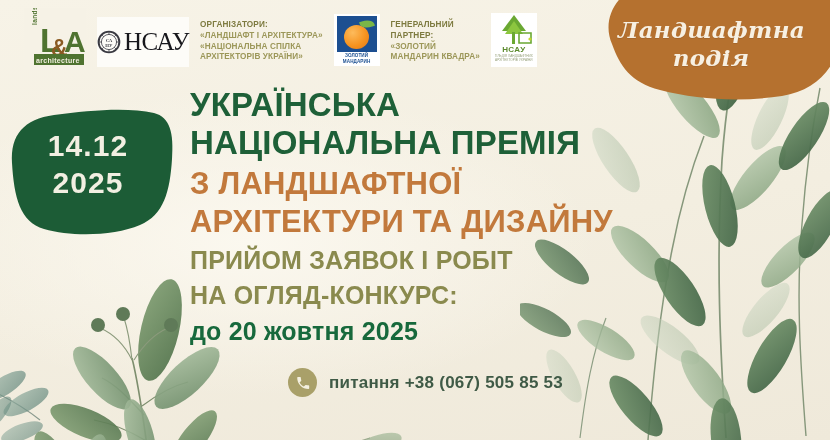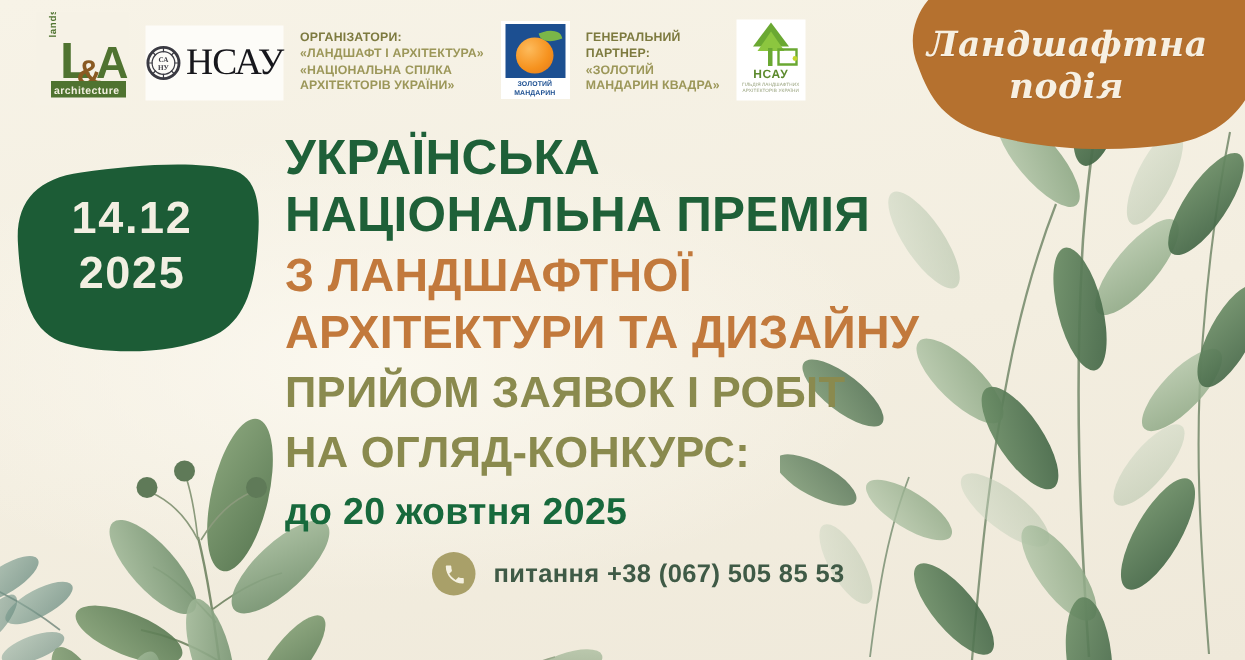--- a/index.html
+++ b/index.html
@@ -211,21 +211,21 @@
     line-height: 1.16;
   }
   .h-orange {
     color: #c2793c;
     font-size: 31px;
     line-height: 1.16;
     margin-top: 3px;
   }
   .h-olive {
     color: #8a8a4e;
-    font-size: 29px;
+    font-size: 25px;
     line-height: 1.2;
     margin-top: 5px;
   }
   .h-deadline {
     color: #17693c;
     font-size: 25px;
     font-weight: 700;
     line-height: 1.2;
     margin-top: 6px;
     letter-spacing: .2px;

